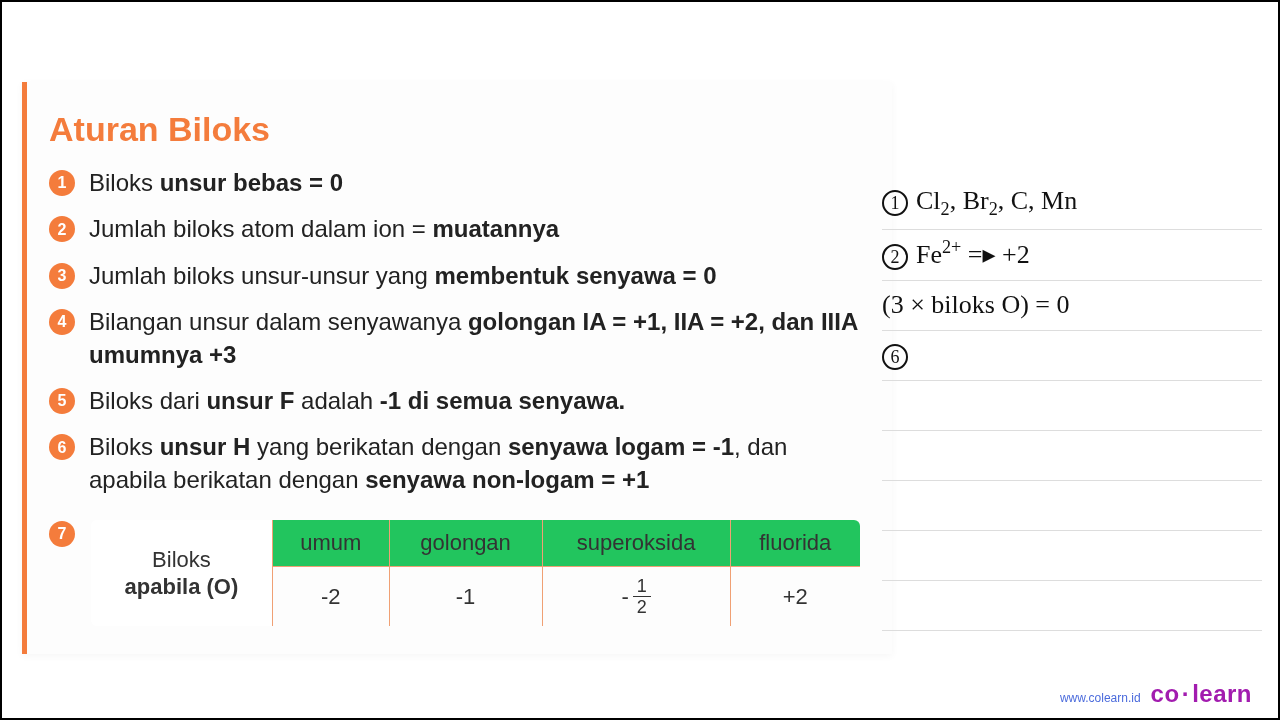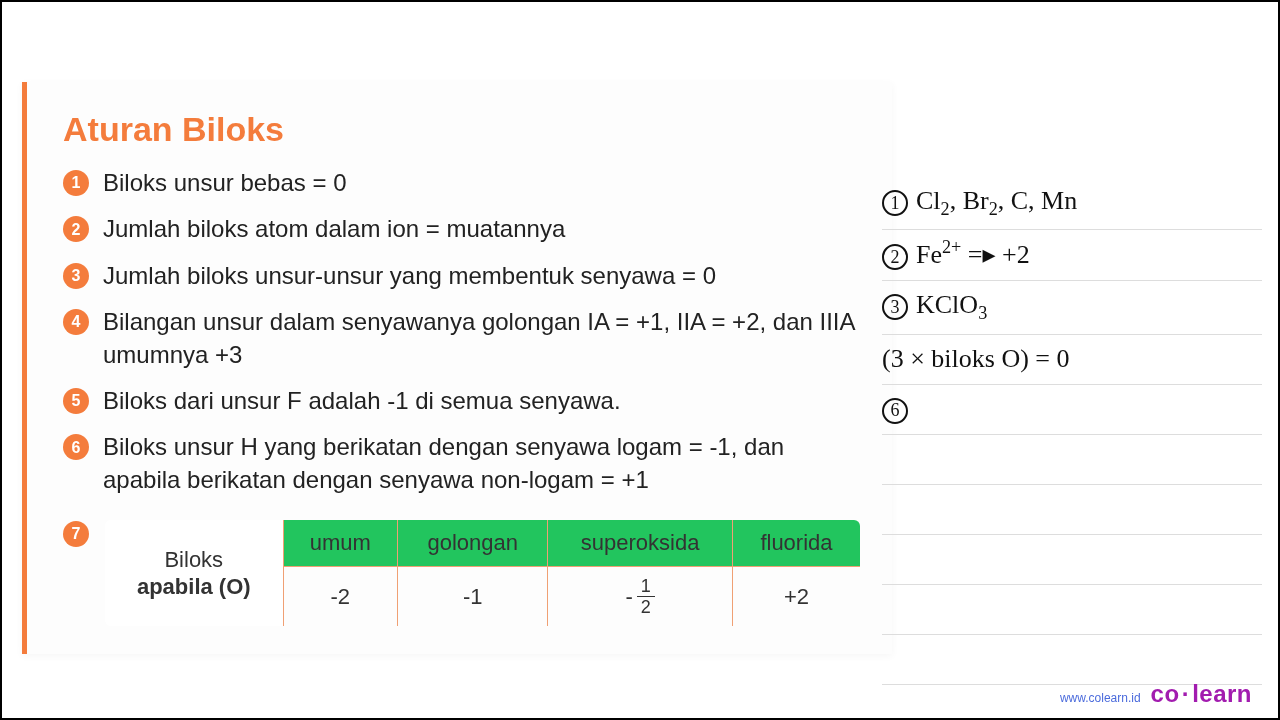--- a/index.html
+++ b/index.html
@@ -16,21 +16,21 @@
       height: 720px;
       border: 2px solid #000;
       position: relative;
     }
     .card {
       position: absolute;
       top: 80px;
       left: 20px;
       width: 870px;
       border-left: 5px solid #f47c3c;
-      padding: 28px 30px 26px 36px;
+      padding: 28px 30px 26px 22px;
       background: #fdfdfd;
       box-shadow: 0 2px 8px rgba(0,0,0,0.04);
     }
     .title {
       color: #f47c3c;
       font-size: 34px;
       font-weight: 700;
       margin-bottom: 18px;
     }
     .rules {
@@ -53,21 +53,21 @@
       border-radius: 50%;
       background: #f47c3c;
       color: #fff;
       font-size: 16px;
       font-weight: 700;
       display: flex;
       align-items: center;
       justify-content: center;
       margin-top: 3px;
     }
-    .rule-text b { font-weight: 400; }
+    .rule-text b { font-weight: 700; }
     .rule-text { flex: 1; }
     .table-wrap {
       display: flex;
       align-items: flex-start;
       gap: 14px;
       margin-top: 8px;
     }
     table {
       border-collapse: collapse;
       border: 2px solid #f47c3c;
@@ -213,21 +213,20 @@
         </tr>
       </tbody>
           </table>
     </div>
   </div>
 </div>
 
 <div class="notes" id="notes">
       <div class="line"><span class="circ">1</span><span>Cl<sub>2</sub>, Br<sub>2</sub>, C, Mn</span></div>
       <div class="line"><span class="circ">2</span><span>Fe<sup>2+</sup> =▸ +2</span></div>
-      <div class="line"><span class="circ">3</span><span>KClO<sub>3</sub></span></div>
       <div class="line"><span>(3 × biloks O) = 0</span></div>
       <div class="line"><span class="circ">6</span><span></span></div>
       <div class="line">&nbsp;</div>
       <div class="line">&nbsp;</div>
       <div class="line">&nbsp;</div>
       <div class="line">&nbsp;</div>
       <div class="line">&nbsp;</div>
     </div>
 
 <div class="footer">

